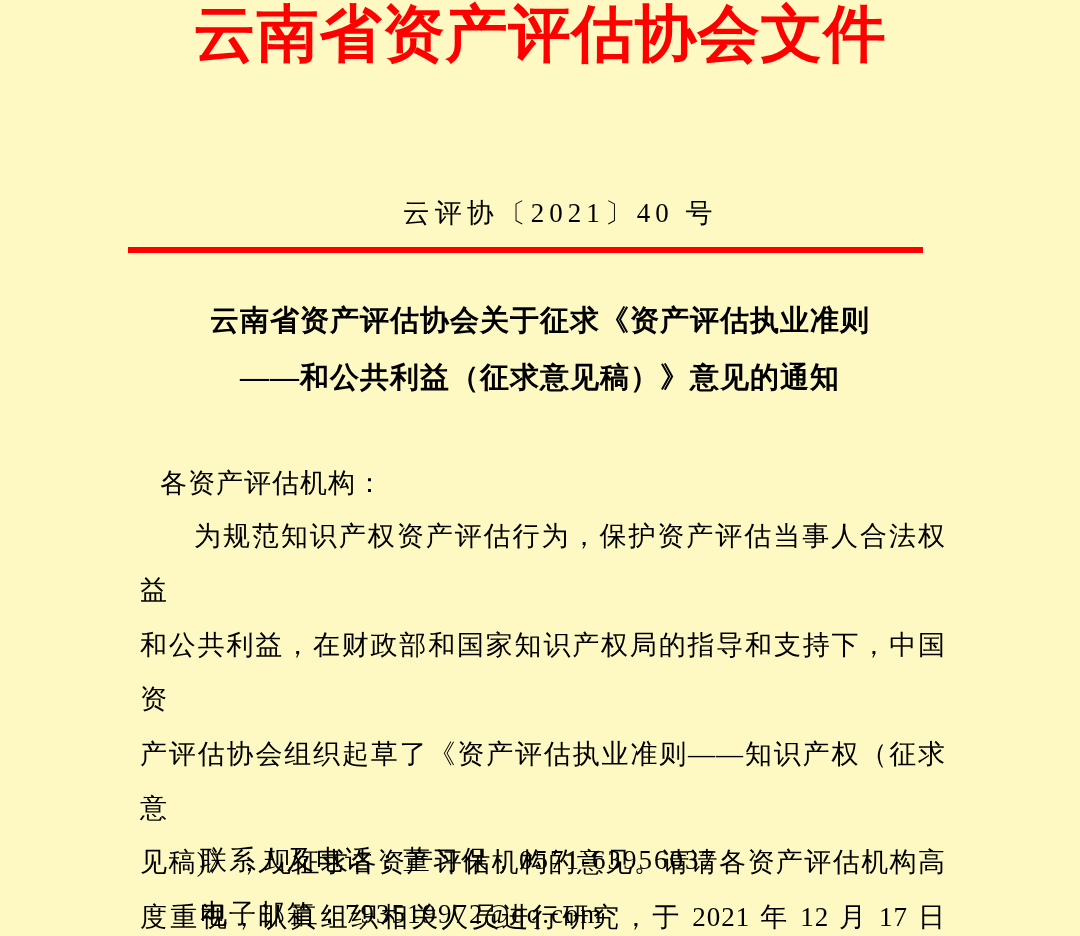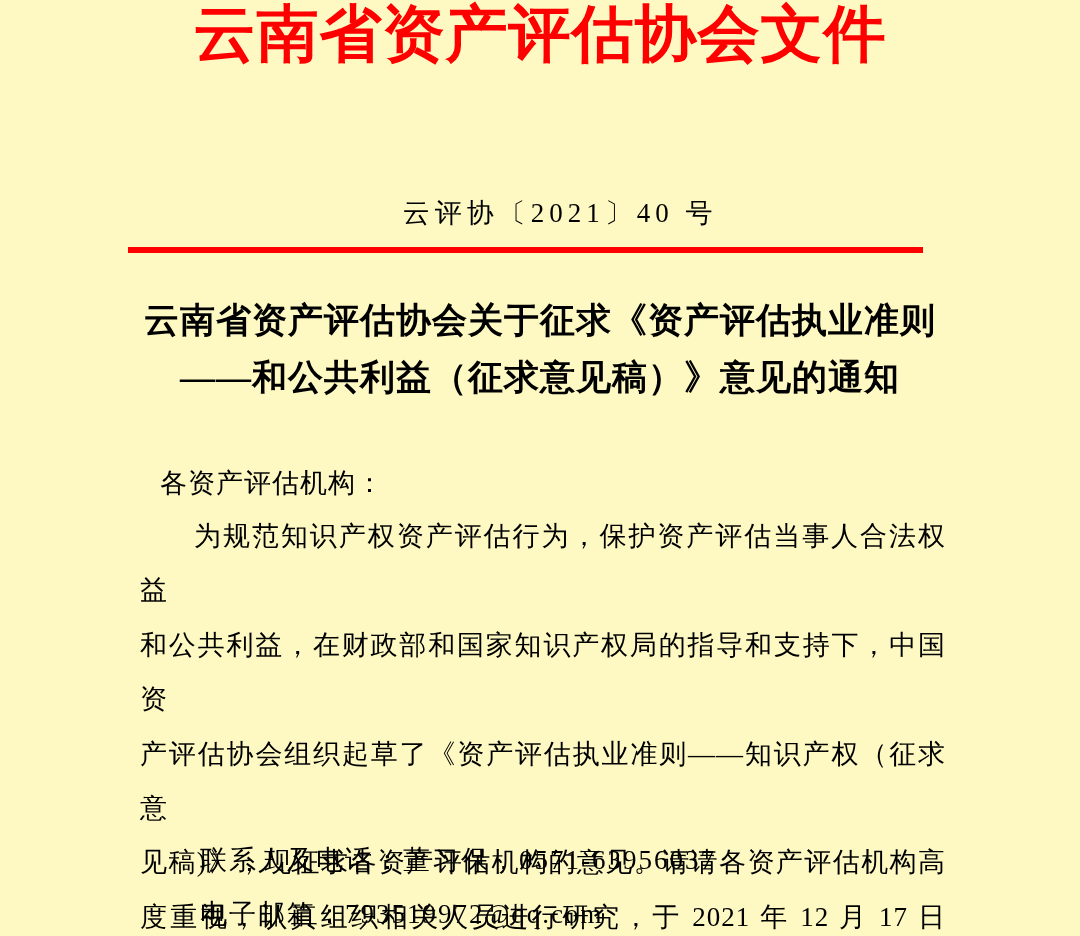--- a/index.html
+++ b/index.html
@@ -52,21 +52,21 @@
     background: #fe0000;
   }
   
   .notice-title {
     position: absolute;
     top: 292px;
     left: 0;
     width: 1080px;
     text-align: center;
     font-weight: 700;
-    font-size: 35px;
+    font-size: 29px;
     line-height: 57px;
     letter-spacing: 1px;
   }
   
   .salutation {
     position: absolute;
     top: 468px;
     left: 140px;
     font-size: 27px;
     line-height: 30px;

